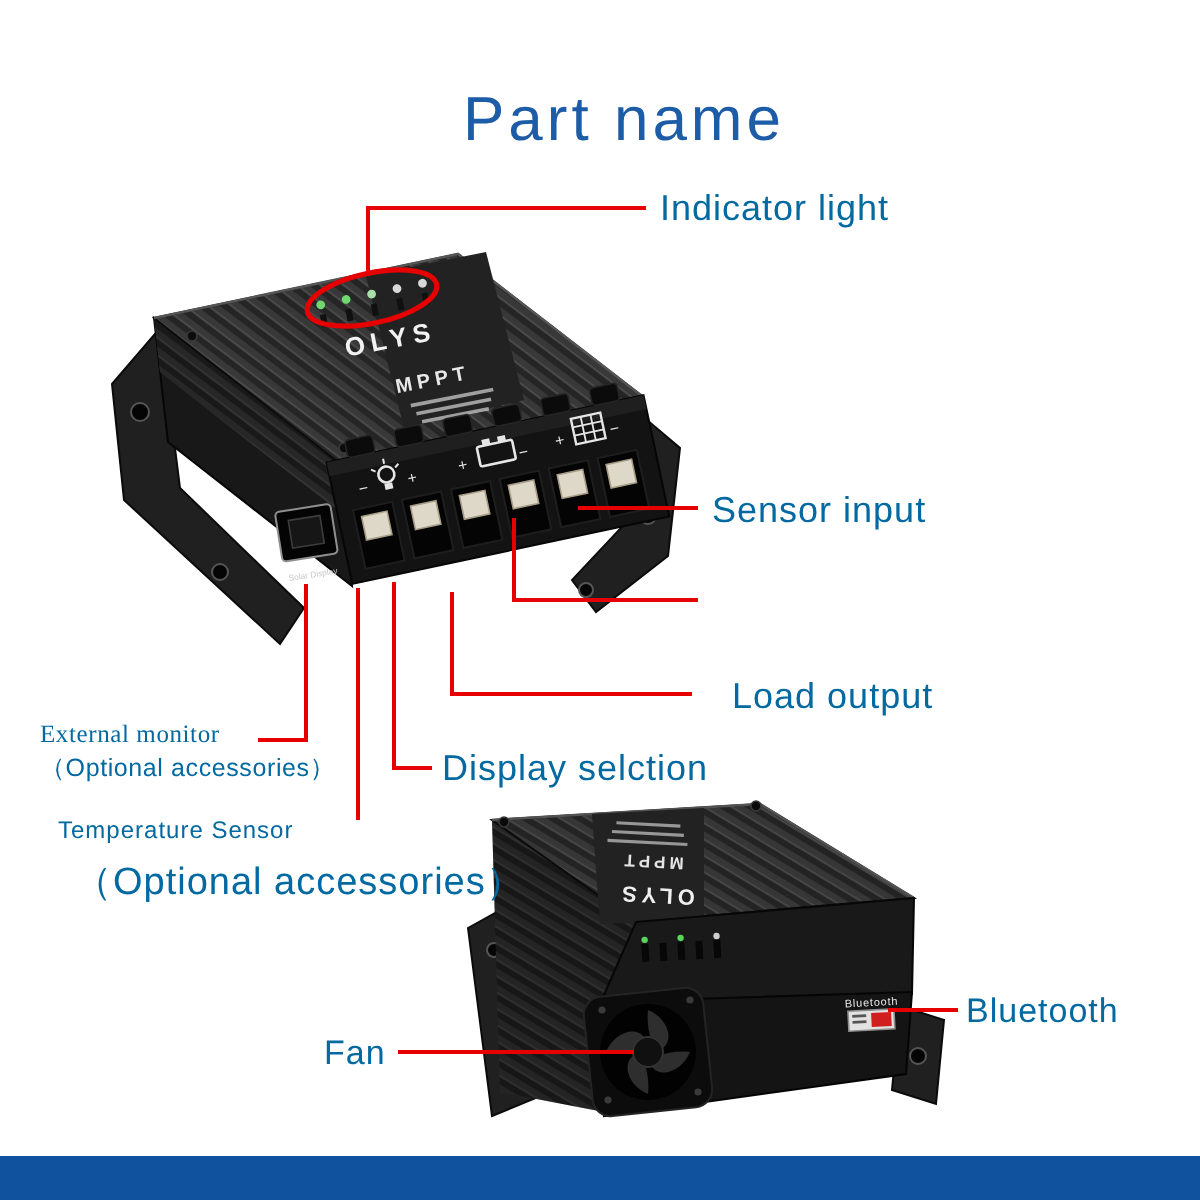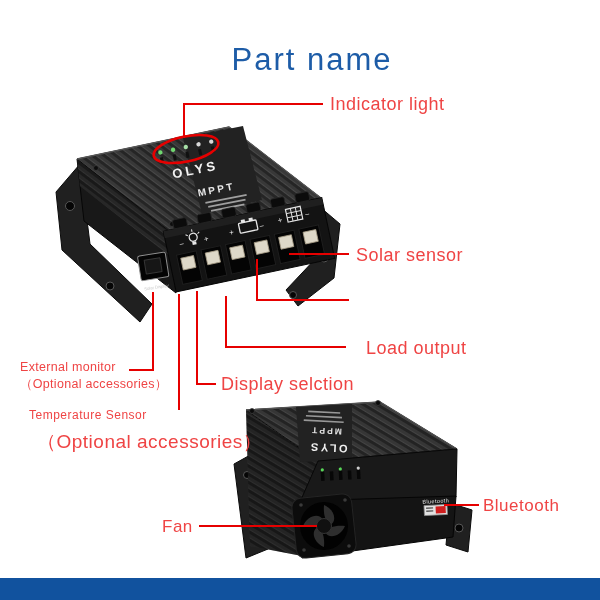--- a/index.html
+++ b/index.html
@@ -1,28 +1,28 @@
 <!DOCTYPE html>
 <html><head>
 <meta charset="utf-8">
 <style>
   html,body{margin:0;padding:0;background:#ffffff;}
   .page{position:relative;width:600px;height:600px;background:#ffffff;overflow:hidden;
         font-family:"Liberation Sans", sans-serif;}
   .title{position:absolute;left:0;top:42px;width:600px;text-align:center;
          font-size:31px;font-weight:400;letter-spacing:2px;color:#1d5ca7;padding-left:12px;}
   .scene{position:absolute;left:0;top:0;width:600px;height:600px;}
-  .callout{position:absolute;color:#ef4444;font-size:18px;letter-spacing:.5px;
+  .callout{position:absolute;color:#0369a1;font-size:18px;letter-spacing:.5px;
            white-space:nowrap;line-height:1.15;text-align:right;}
   .c-indicator{left:330px;top:94px;}
   .c-solar{left:356px;top:245px;}
   .c-batt-in{left:356px;top:290px;}
   .c-load{left:353px;top:338px;margin-left:13px;}
   .c-batt-sel{left:221px;top:374px;}
-  .c-extmon{left:20px;top:360px;font-size:12.5px;letter-spacing:.3px;}
+  .c-extmon{left:20px;top:360px;font-size:12.5px;letter-spacing:.3px;font-family:Liberation Serif, serif;}
   .c-extmon-note{left:20px;top:377px;font-size:12.5px;letter-spacing:.3px;}
   .c-temp{left:29px;top:409px;font-size:12px;}
   .c-temp-note{left:37px;top:431px;font-size:19px;}
   .c-fan{left:162px;top:517px;font-size:17px;}
   .c-bt{left:483px;top:496px;font-size:17px;}
   .footer{position:absolute;left:0;top:578px;width:600px;height:22px;background:#11529e;}
 </style>
 </head>
 <body>
 
@@ -251,21 +251,21 @@
       <polyline points="226,296 226,347 346,347"></polyline>
       <polyline points="197,291 197,384 216,384"></polyline>
       <polyline points="153,292 153,370 129,370"></polyline>
       <polyline points="179,294 179,410"></polyline>
       <polyline points="199,526 317,526"></polyline>
       <polyline points="444,505 479,505"></polyline>
     </g>
   </svg>
 
   <div class="callout c-indicator">Indicator light</div>
-  <div class="callout c-solar">Solar sensor</div>
+  <div class="callout c-solar">Sensor input</div>
   <div class="callout c-load">Load output</div>
   <div class="callout c-batt-sel">Display selction</div>
   <div class="callout c-extmon">External monitor</div>
   <div class="callout c-extmon-note">（Optional accessories）</div>
   <div class="callout c-temp">Temperature Sensor</div>
   <div class="callout c-temp-note">（Optional accessories）</div>
   <div class="callout c-fan">Fan</div>
   <div class="callout c-bt">Bluetooth</div>
 
   <div class="footer"></div>

